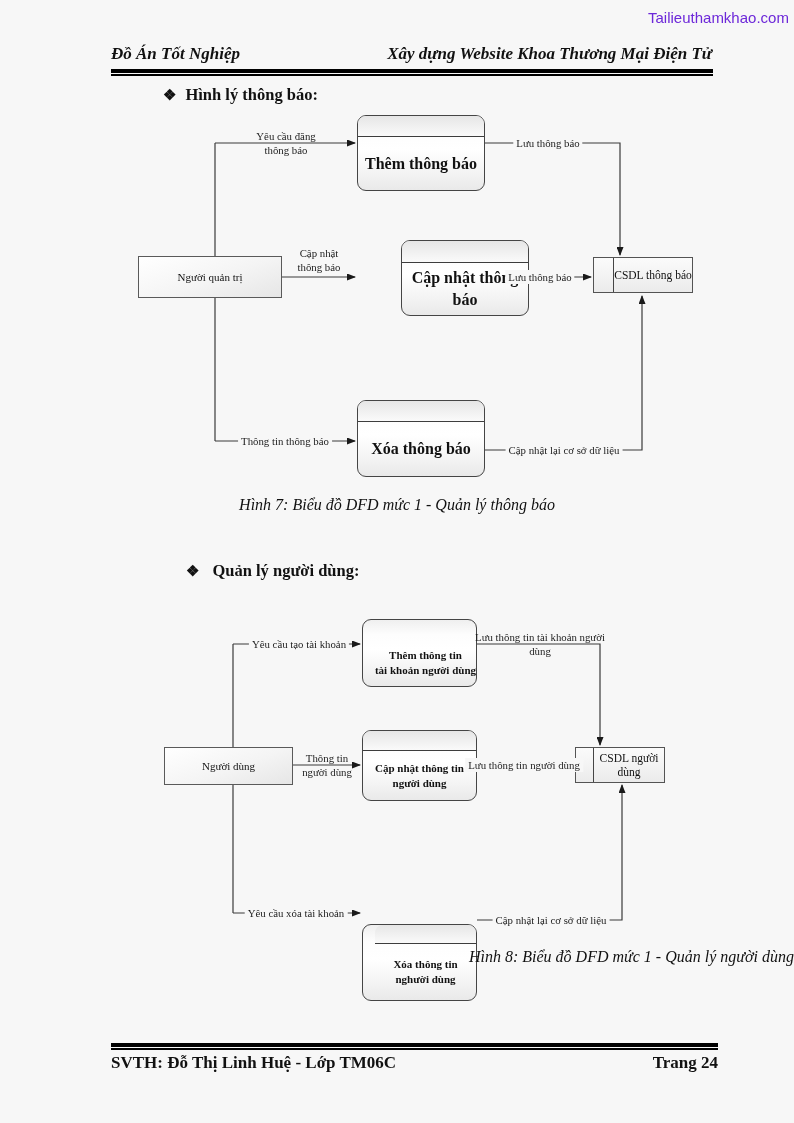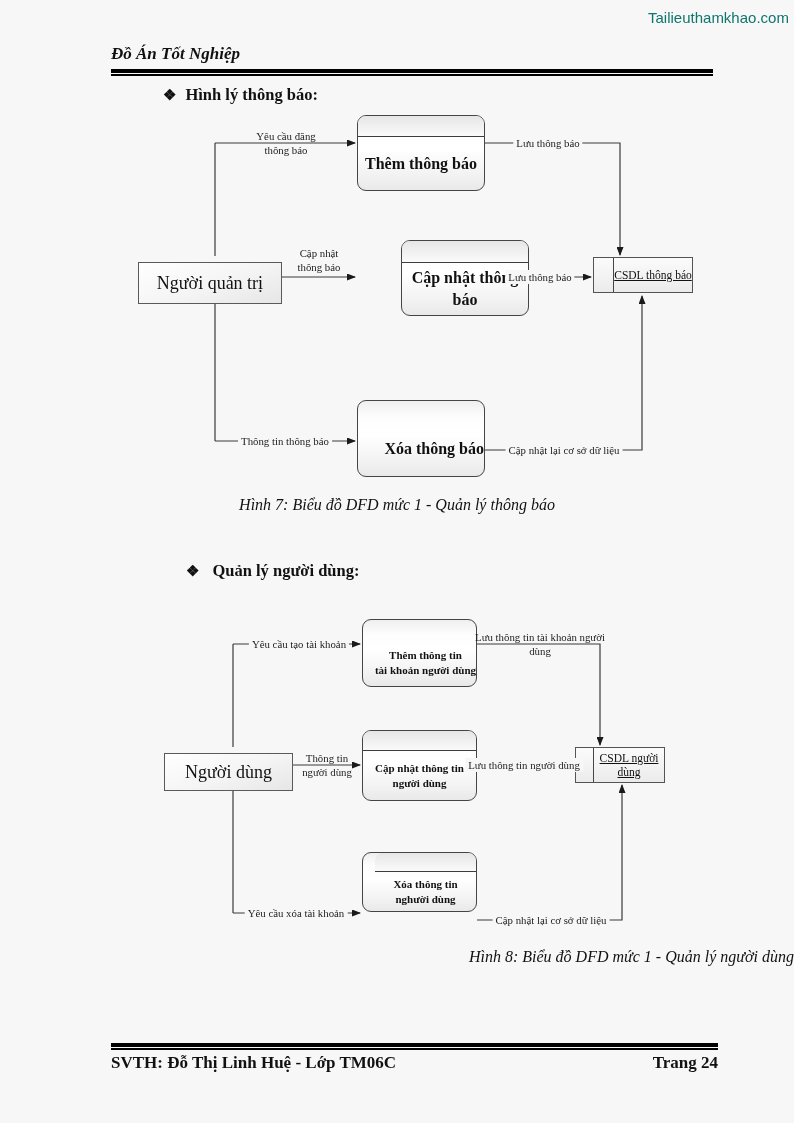--- a/index.html
+++ b/index.html
@@ -4,21 +4,21 @@
 <style>
   html,body { margin:0; padding:0; background:#e9e9e9; }
   .page {
     position:relative; width:794px; height:1123px; margin:0 auto;
     background:#f7f7f7; overflow:hidden;
     font-family:"Liberation Serif","DejaVu Serif",serif; color:#111;
   }
   .abs { position:absolute; }
 
   
-  .watermark { font-family:"Liberation Sans","DejaVu Sans",sans-serif; font-size:15px; color:#0f766e; }
+  .watermark { font-family:"Liberation Sans","DejaVu Sans",sans-serif; font-size:15px; color:#6d28d9; }
 
   
   .hdr-row { display:flex; justify-content:space-between; align-items:flex-end; }
   .hdr-text { font-weight:bold; font-size:17px; white-space:nowrap;font-style:italic; }
   .dbl-rule .thick { height:4px; background:#000; }
   .dbl-rule .thin  { height:2px; background:#000; margin-top:1px; }
 
   .heading { font-weight:bold; font-size:16.5px; white-space:nowrap; }
   .heading .bullet { display:inline-block; margin-right:9px; font-size:15px; }
   .heading.h2 .bullet { margin-right:13px; }
@@ -38,30 +38,30 @@
   .proc .plbl {
     flex:1; display:flex; flex-direction:column; align-items:center; justify-content:center;
     font-weight:bold; text-align:center; line-height:1.35;
   }
   .d1 .plbl { font-size:16px; }
   .d2 .plbl { font-size:11px; }
 
   .ent {
     border:1.6px solid #5a5a5a; box-sizing:border-box;
     background:linear-gradient(160deg,#ffffff 0%,#f4f4f4 55%,#e6e6e6 100%);
-    display:flex; align-items:center; justify-content:center; font-size:18px;margin-top:6px;
+    display:flex; align-items:center; justify-content:center; font-size:11px;
   }
   .ds {
     border:1.5px solid #545454; box-sizing:border-box;
     background:linear-gradient(180deg,#fbfbfb,#ebebeb);
     display:flex;
   }
   .ds .stub { border-right:1.4px solid #454545; }
   .ds .dlbl { flex:1; display:flex; flex-direction:column; align-items:center; justify-content:center;
-              font-size:11.5px; text-align:center; line-height:1.25;text-decoration:underline; }
+              font-size:11.5px; text-align:center; line-height:1.25; }
 
   .flabel {
     transform:translate(-50%,-50%); text-align:center;
     font-size:10.8px; line-height:1.3; white-space:nowrap; color:#1c1c1c;
   }
   .flabel.masked { background:#f7f7f7; padding:0 3px; }
   .flabel span { display:block; }
 
   svg.lines { left:0; top:0; pointer-events:none; }
   svg.lines polyline, svg.lines line { fill:none; stroke:#3a3a3a; stroke-width:1.2; }
@@ -71,20 +71,21 @@
 </style>
 </head>
 <body>
 
 <div class="page">
 
   <div class="abs watermark" style="left:648px; top:9px;">Tailieuthamkhao.com</div>
 
   <div class="abs hdr-row" style="left:111px; top:44px; width:601px;">
     <div class="hdr-text">Đồ Án Tốt Nghiệp</div>
+    <div class="hdr-text">Xây dựng Website Khoa Thương Mại Điện Tử</div>
   </div>
   <div class="abs dbl-rule" style="left:111px; top:69px; width:602px;">
     <div class="thick"></div>
     <div class="thin"></div>
   </div>
 
   <div class="abs heading" style="left:163px; top:85px;">
     <span class="bullet">❖</span><span>Hình lý thông báo:</span>
   </div>
 
@@ -147,21 +148,21 @@
     <div class="plbl">
         <span>Thêm thông báo</span>
       </div>
   </div>
   <div class="abs proc d1" style="left:357px; top:240px; width:128px; height:76px;margin-left:44px;">
     <div class="band" style="height:21px;"></div>
     <div class="plbl">
         <span>Cập nhật thông báo</span>
       </div>
   </div>
-  <div class="abs proc d1" style="left:357px; top:400px; width:128px; height:77px;align-items:flex-end;">
+  <div class="abs proc d1" style="left:357px; top:400px; width:128px; height:77px;">
     <div class="band" style="height:20px;"></div>
     <div class="plbl">
         <span>Xóa thông báo</span>
       </div>
   </div>
   <div class="abs ent" style="left:138px; top:256px; width:144px; height:42px;">
     <span>Người quản trị</span>
   </div>
   <div class="abs ds" style="left:593px; top:257px; width:100px; height:36px;">
     <div class="stub" style="width:19px;"></div>
@@ -196,21 +197,21 @@
       <span>tài khoản người dùng</span>
     </div>
   </div>
   <div class="abs proc d2" style="left:362px; top:730px; width:115px; height:71px;">
     <div class="band" style="height:19px;"></div>
     <div class="plbl">
       <span>Cập nhật thông tin</span>
       <span>người dùng</span>
     </div>
   </div>
-  <div class="abs proc d2" style="left:362px; top:852px; width:115px; height:60px;padding-left:12px;">
+  <div class="abs proc d2" style="left:362px; top:924px; width:115px; height:77px;padding-left:12px;">
     <div class="band" style="height:18px;"></div>
     <div class="plbl">
       <span>Xóa thông tin</span>
       <span>nghười dùng</span>
     </div>
   </div>
   <div class="abs ent" style="left:164px; top:747px; width:129px; height:38px;">
     <span>Người dùng</span>
   </div>
   <div class="abs ds" style="left:575px; top:747px; width:90px; height:36px;">

